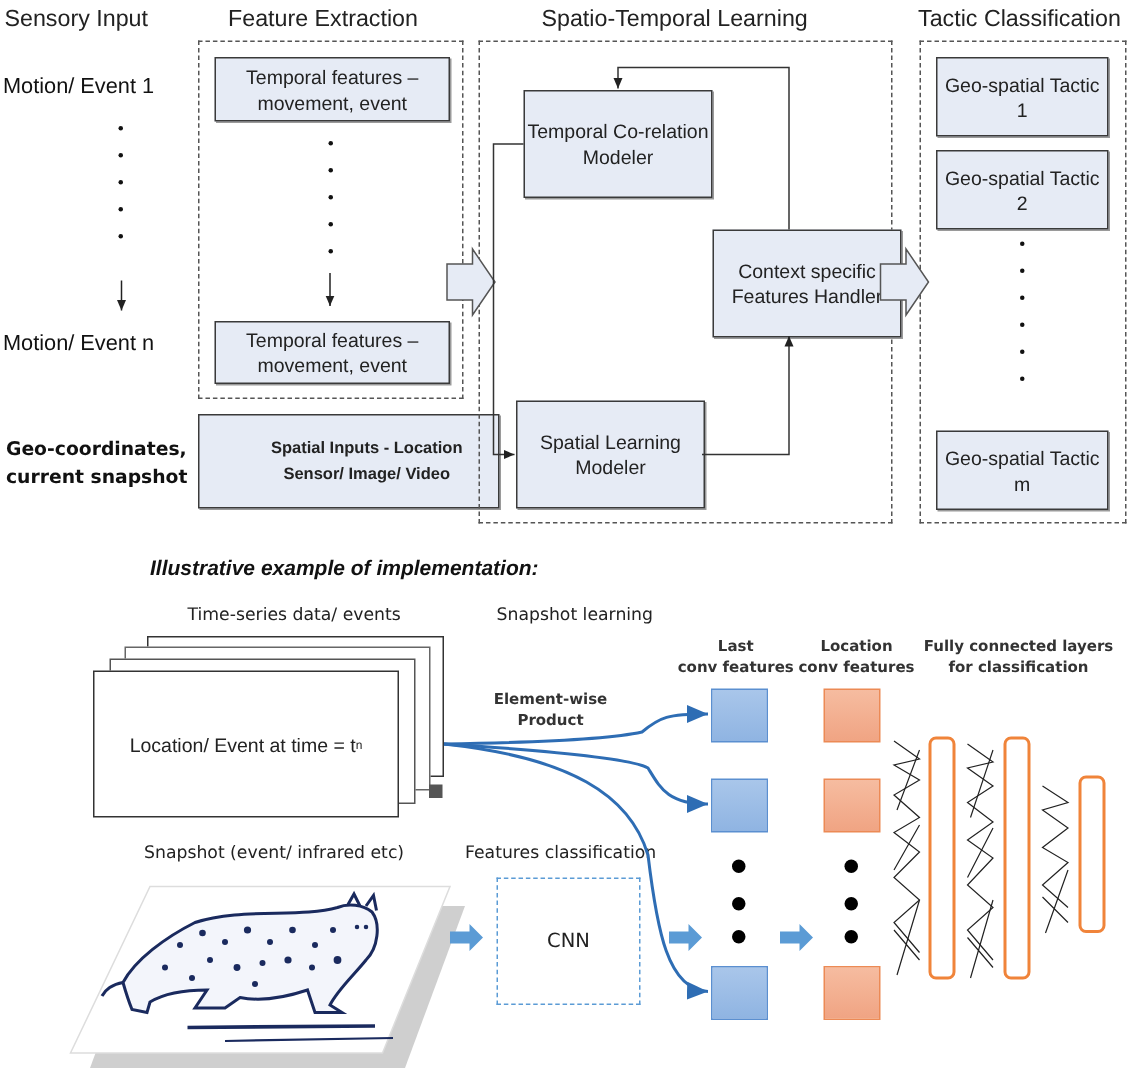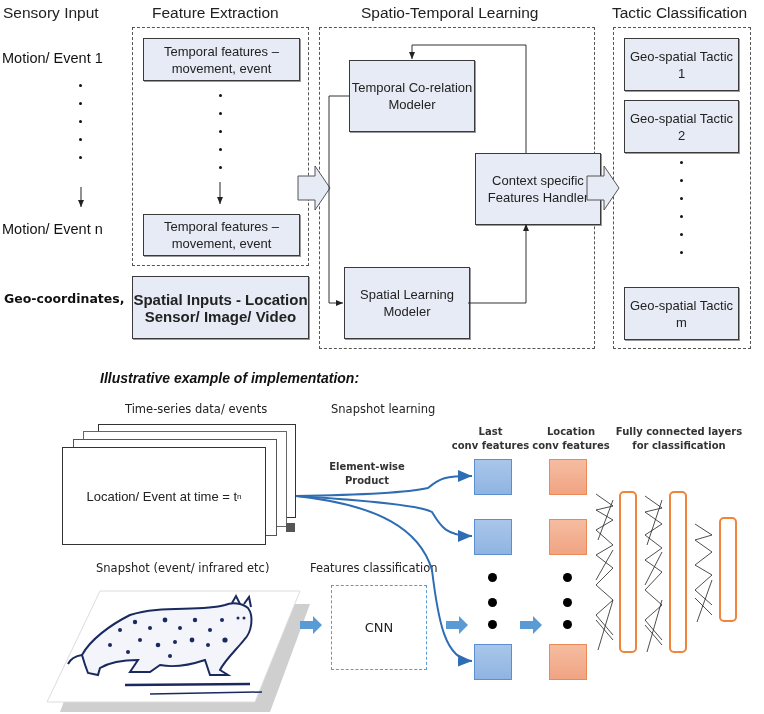--- a/index.html
+++ b/index.html
@@ -35,33 +35,34 @@
 <div>
   <div class="dot" style="left:79px;top:84px;"></div>
   <div class="dot" style="left:79px;top:102px;"></div>
   <div class="dot" style="left:79px;top:120px;"></div>
   <div class="dot" style="left:79px;top:138px;"></div>
   <div class="dot" style="left:79px;top:156px;"></div>
 </div>
 <div class="abs bold-l" style="left:2px;top:221px;">Motion/ Event n</div>
 <div class="abs geo" style="left:4px;top:289px;">
   <div>Geo-coordinates,</div>
+  <div>current snapshot</div>
 </div>
 
 <div class="dash" style="left:132px;top:27px;width:175px;height:237px;"></div>
 <div class="box" style="left:143px;top:38px;width:155px;height:41px;">Temporal features – movement, event</div>
 <div>
   <div class="dot" style="left:219px;top:94px;"></div>
   <div class="dot" style="left:219px;top:112px;"></div>
   <div class="dot" style="left:219px;top:130px;"></div>
   <div class="dot" style="left:219px;top:148px;"></div>
   <div class="dot" style="left:219px;top:166px;"></div>
 </div>
 <div class="box" style="left:143px;top:214px;width:155px;height:40px;">Temporal features – movement, event</div>
-<div class="box" style="left:132px;top:276px;width:175px;height:61px;font-weight:bold;font-size:15px;">
+<div class="box" style="left:132px;top:276px;width:175px;height:61px;font-weight:bold;font-size:11px;padding-left:24px;">
   <div>
     <div>Spatial Inputs - Location</div>
     <div>Sensor/ Image/ Video</div>
   </div>
 </div>
 
 <div class="dash" style="left:319px;top:27px;width:274px;height:320px;"></div>
 <div class="box" style="left:349px;top:60px;width:124px;height:70px;">Temporal Co-relation Modeler</div>
 <div class="box" style="left:475px;top:153px;width:124px;height:70px;">Context specific Features Handler</div>
 <div class="box" style="left:344px;top:267px;width:124px;height:70px;">Spatial Learning Modeler</div>

